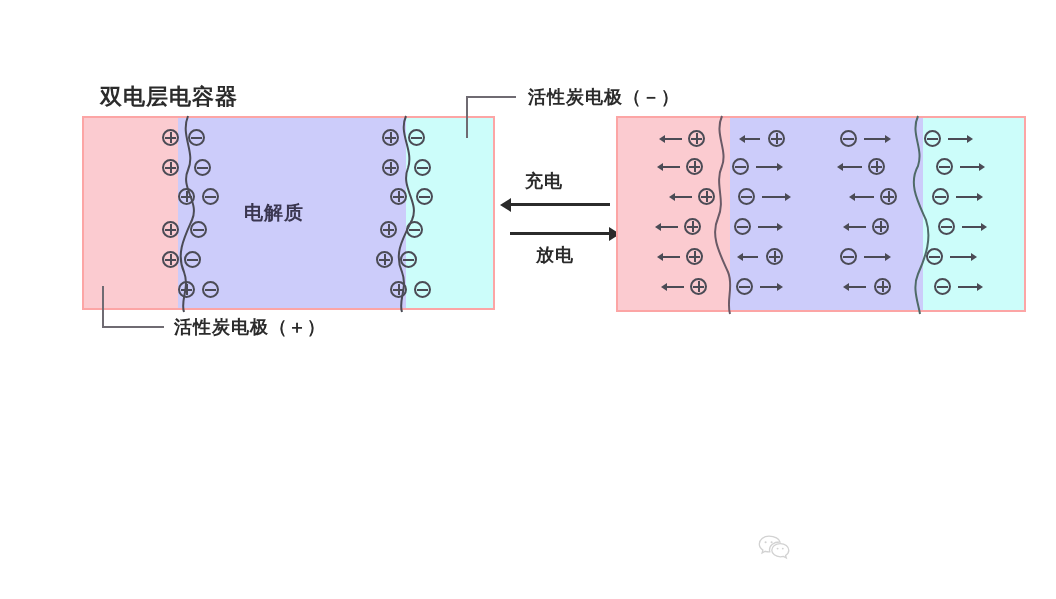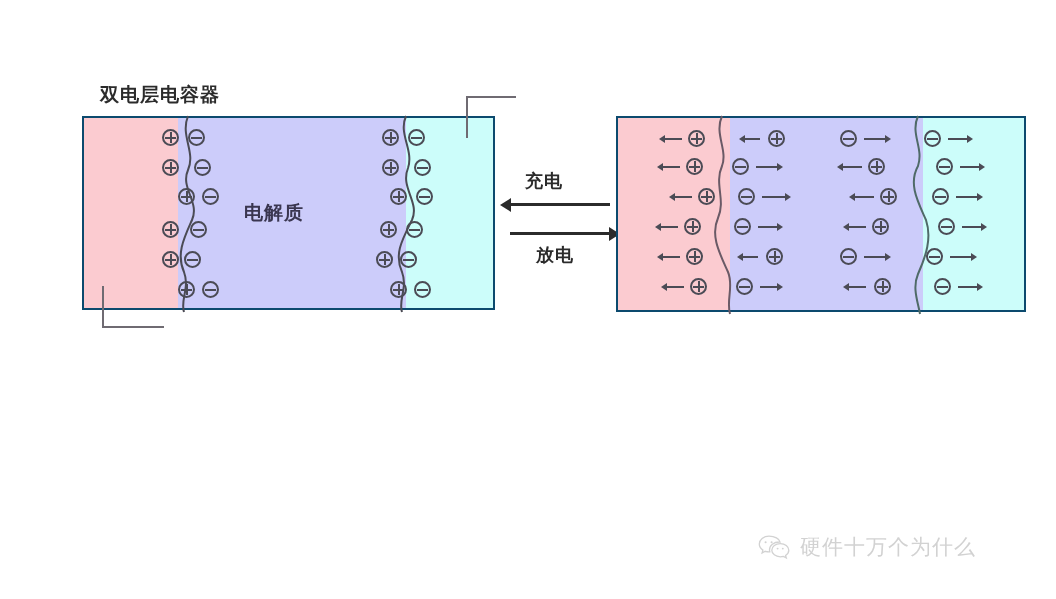--- a/index.html
+++ b/index.html
@@ -18,21 +18,21 @@
     position: absolute;
     left: 0; top: 0;
     width: 1056px;
     height: 599px;
     background: #ffffff;
   }
 
   
   .cap-box {
     position: absolute;
-    border: 2px solid #0c4a6e;
+    border: 2px solid #fca5a5;
     box-sizing: border-box;
     overflow: visible;
   }
   .band {
     position: absolute;
     top: 0;
     bottom: 0;
   }
   .band-pos   { background: #fbcbd0; }
   .band-elec  { background: #ccccfa; }
@@ -40,21 +40,21 @@
 
   
   .cn-label {
     position: absolute;
     font-family: "DejaVu Sans", "Liberation Sans", sans-serif;
     font-weight: bold;
     color: #2b2b2b;
     white-space: nowrap;
     letter-spacing: 1px;
   }
-  .lbl-title      { font-size: 19px; }
+  .lbl-title      { font-size: 22px; }
   .lbl-electrode  { font-size: 18px; }
   .lbl-electrolyte{ font-size: 19px; color: #3a3650; }
   .lbl-arrow      { font-size: 18px; }
 
   
   .leader {
     position: absolute;
     background: #6f6b72;
   }
 
@@ -188,23 +188,25 @@
     <div class="ion" style="left:332px; top:70px;"></div>
     <div class="ion" style="left:322px; top:103px;"></div>
     <div class="ion" style="left:316px; top:133px;"></div>
     <div class="ion" style="left:330px; top:163px;"></div>
 
     <div class="cn-label lbl-electrolyte" style="left:160px; top:82px;">电解质</div>
   </div>
 
   <div class="leader" style="left:466px; top:96px; width:2px;  height:42px;"></div>
   <div class="leader" style="left:466px; top:96px; width:50px; height:2px;"></div>
+  <div class="cn-label lbl-electrode" style="left:528px; top:85px;">活性炭电极（－）</div>
 
   <div class="leader" style="left:102px; top:286px; width:2px;  height:42px;"></div>
   <div class="leader" style="left:102px; top:326px; width:62px; height:2px;"></div>
+  <div class="cn-label lbl-electrode" style="left:174px; top:315px;">活性炭电极（＋）</div>
 
   <div class="cn-label lbl-arrow" style="left:525px; top:169px;font-family:Liberation Serif, serif;">充电</div>
 
   <div class="big-arrow left" style="left:510px; top:203px; width:100px;"></div>
 
   <div class="big-arrow right" style="left:510px; top:232px; width:100px;"></div>
 
   <div class="cn-label lbl-arrow" style="left:536px; top:243px;">放电</div>
 
   <div class="cap-box" id="right-box" style="left:616px; top:116px; width:410px; height:196px;">
@@ -301,16 +303,15 @@
         <path d="M12 3.2C6.6 3.2 2.3 6.7 2.3 11c0 2.4 1.4 4.6 3.6 6.1L5.1 20l3.2-1.7c1.1.3 2.3.5 3.6.5.3 0 .6 0 .9-.03
                  -.2-.6-.3-1.3-.3-2C12.5 12.2 16.9 9 22.2 9c.3 0 .6 0 .9.03C22.4 5.7 17.7 3.2 12 3.2z" fill="none" stroke="#d2d2d2" stroke-width="1.3"></path>
         <circle cx="8.6" cy="9.2" r="1.05" fill="#d2d2d2"></circle>
         <circle cx="14.6" cy="9.2" r="1.05" fill="#d2d2d2"></circle>
         <path d="M31.8 17.2c0-3.6-3.8-6.6-8.5-6.6s-8.5 3-8.5 6.6c0 3.6 3.8 6.6 8.5 6.6 1.1 0 2.1-.15 3.1-.45l2.9 1.5
                  -.75-2.4c2-1.3 3.25-3.2 3.25-5.25z" fill="none" stroke="#d2d2d2" stroke-width="1.3"></path>
         <circle cx="20.6" cy="15.6" r="0.95" fill="#d2d2d2"></circle>
         <circle cx="25.8" cy="15.6" r="0.95" fill="#d2d2d2"></circle>
       </svg>
     </span>
-    <span>硬件十万个为什么</span>
   </div>
 
 </div>
 
 </body></html>

